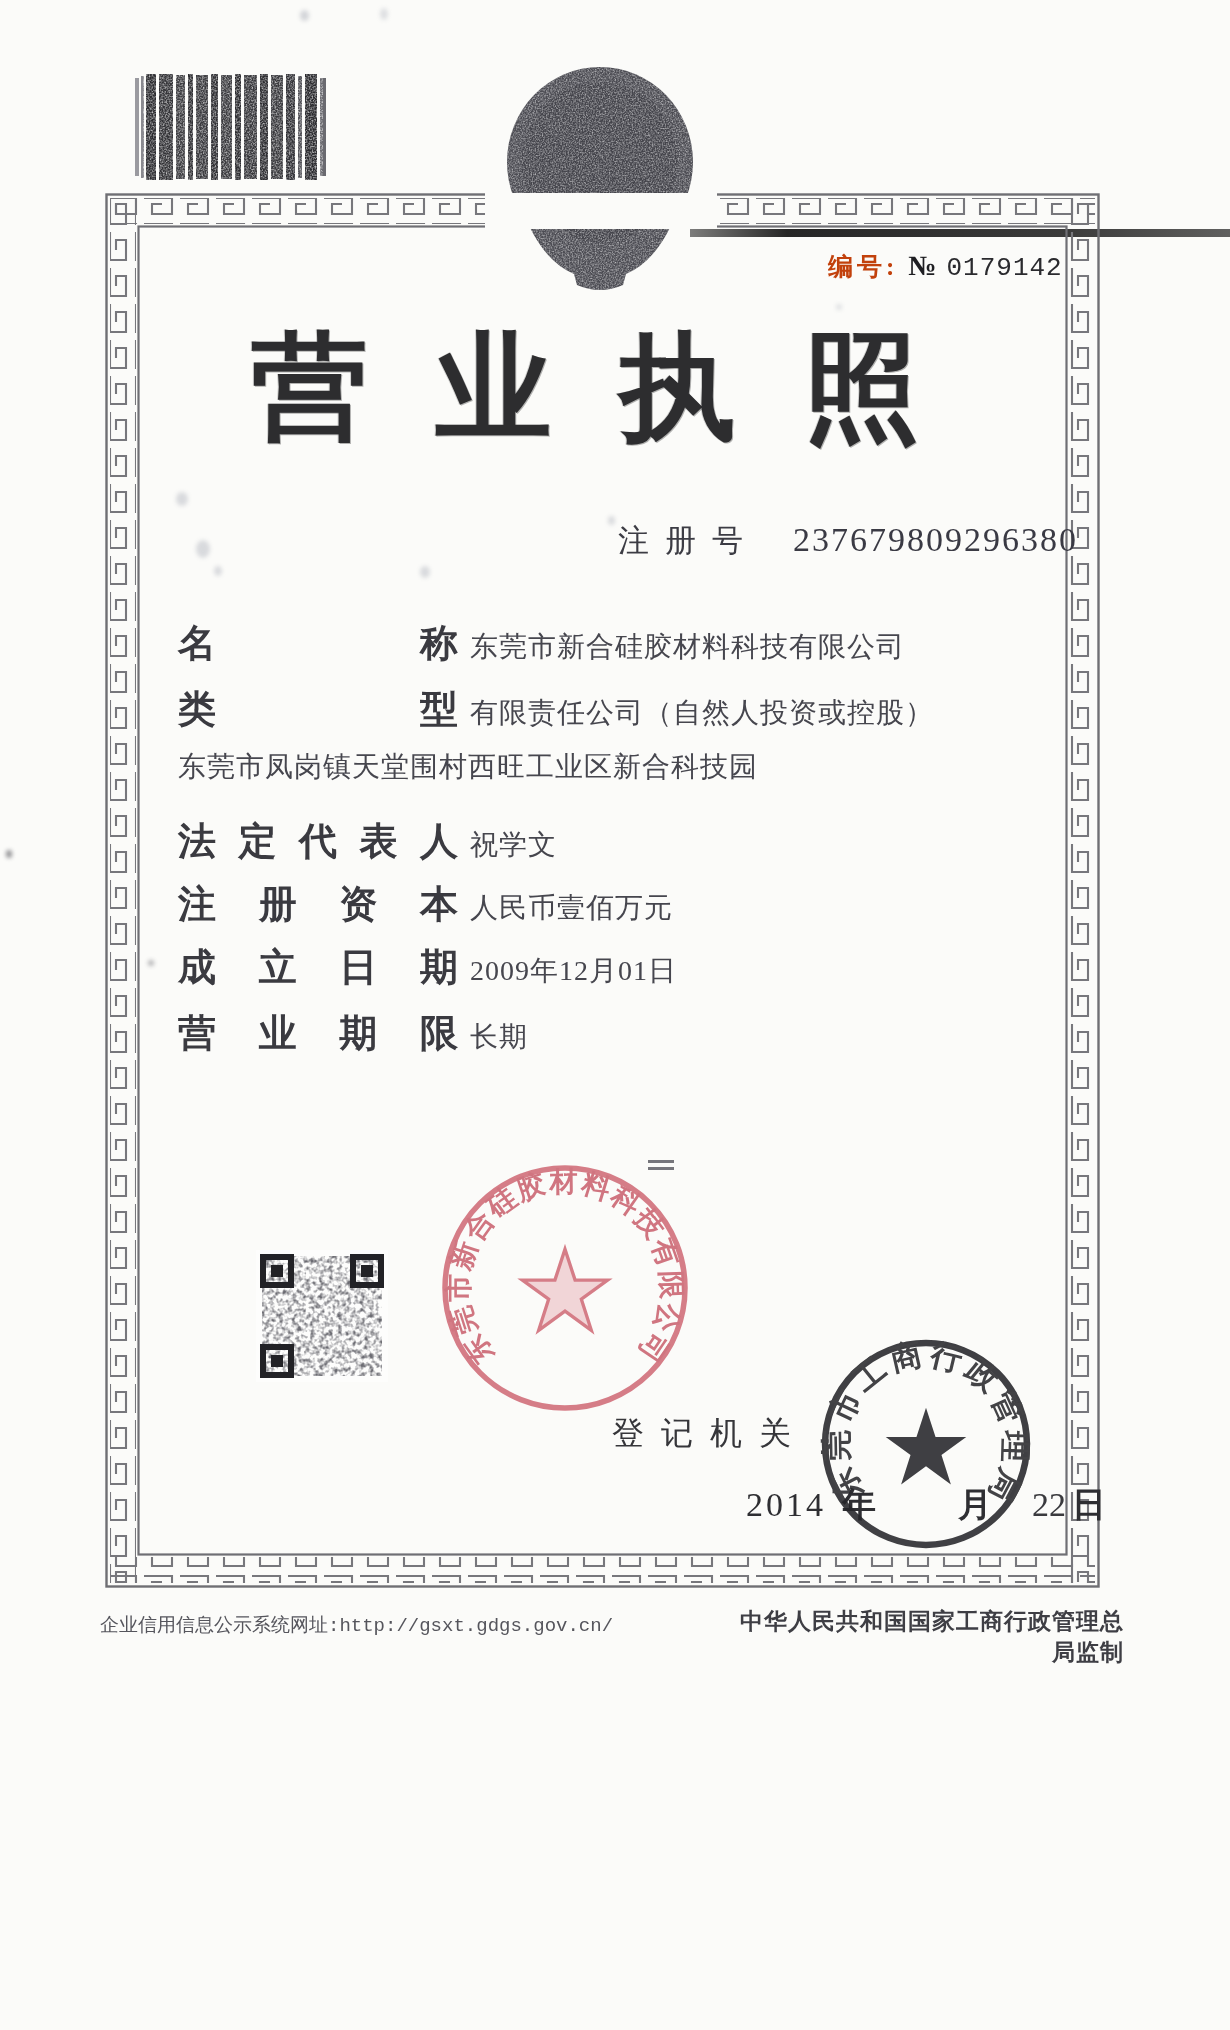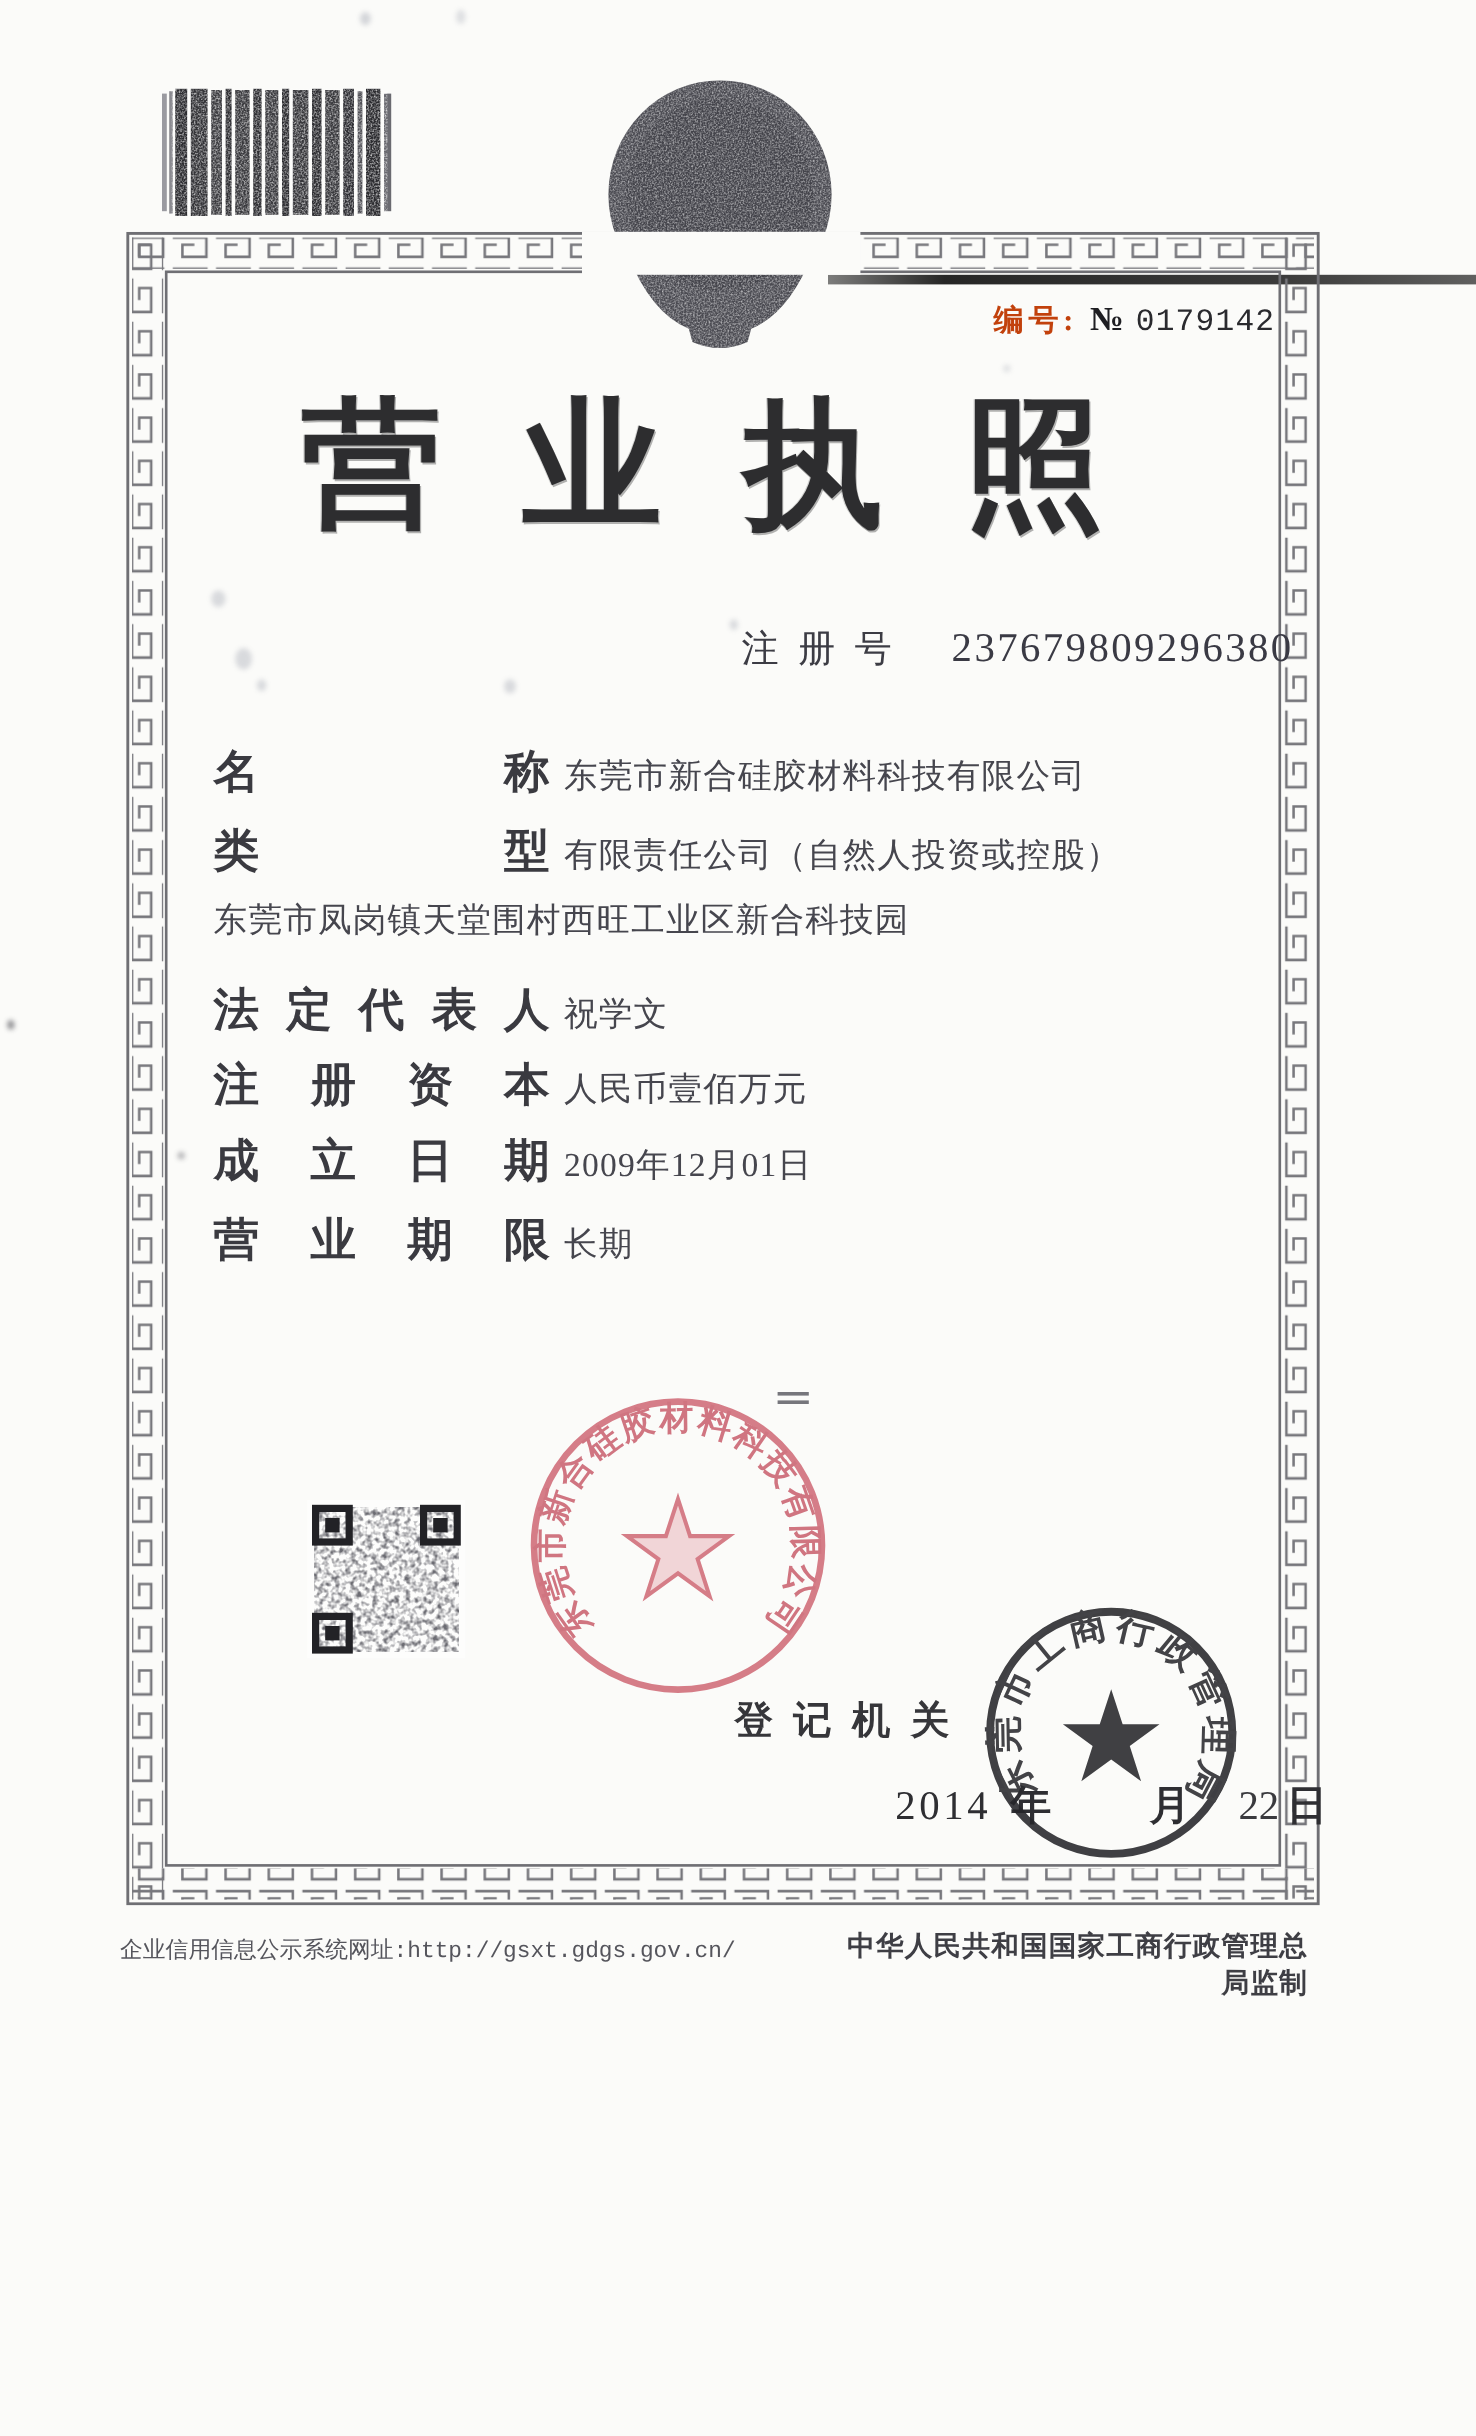--- a/index.html
+++ b/index.html
@@ -39,33 +39,33 @@
                text-align:justify;text-align-last:justify;margin-right:12px;flex:none;}
   .row .fvalue{font-size:28px;color:#46464e;letter-spacing:1px;}
   #row-scope .fvalue{width:620px;font-size:22px;line-height:29.5px;letter-spacing:0.5px;text-align:justify;}
   #row-name{top:618px;} #row-type{top:684px;} #row-addr{top:748px;}
   #row-rep{top:816px;}  #row-cap{top:879px;}  #row-est{top:942px;}
   #row-term{top:1008px;justify-content:space-between;} #row-scope{top:1066px;}
 
   
   #qr{left:256px;top:1250px;}
   #redstamp{left:435px;top:1158px;}
-  #registrar{left:612px;top:1412px;font-size:32px;font-weight:700;letter-spacing:17px;color:#36363a;}
+  #registrar{left:612px;top:1412px;font-size:32px;font-weight:400;letter-spacing:17px;color:#36363a;}
   #issuedate{left:746px;top:1482px;display:flex;align-items:baseline;font-size:34px;color:#2e2e32;}
   #issuedate .y{letter-spacing:3px;} 
   #issuedate .u1{margin-left:16px;font-weight:600;}
   #issuedate .u2{margin-left:82px;font-weight:600;}
   #issuedate .d{margin-left:40px;color:#3a3a3e;}
   #issuedate .u3{margin-left:6px;font-weight:600;}
   #blackstamp{left:815px;top:1333px;}
 
   
   #footer-left{left:100px;top:1612px;font-family:"Liberation Mono","DejaVu Sans Mono",monospace;
                font-size:19px;color:#55555c;letter-spacing:0px;}
-  #footer-right{left:690px;top:1606px;width:400px;text-align:right;font-size:23px;font-weight:600;color:#3e3e44;letter-spacing:1px;}
+  #footer-right{left:724px;top:1606px;width:400px;text-align:right;font-size:23px;font-weight:600;color:#3e3e44;letter-spacing:1px;}
 
   
   .smudge{position:absolute;background:#8a8f9e;border-radius:50%;filter:blur(2px);opacity:.3;}
   .mark-lines{position:absolute;left:648px;top:1160px;width:26px;height:4px;
               border-top:3px solid #55555e;border-bottom:3px solid #55555e;opacity:.8;}
 </style>
 </head>
 <body>
 
 <div id="page">

